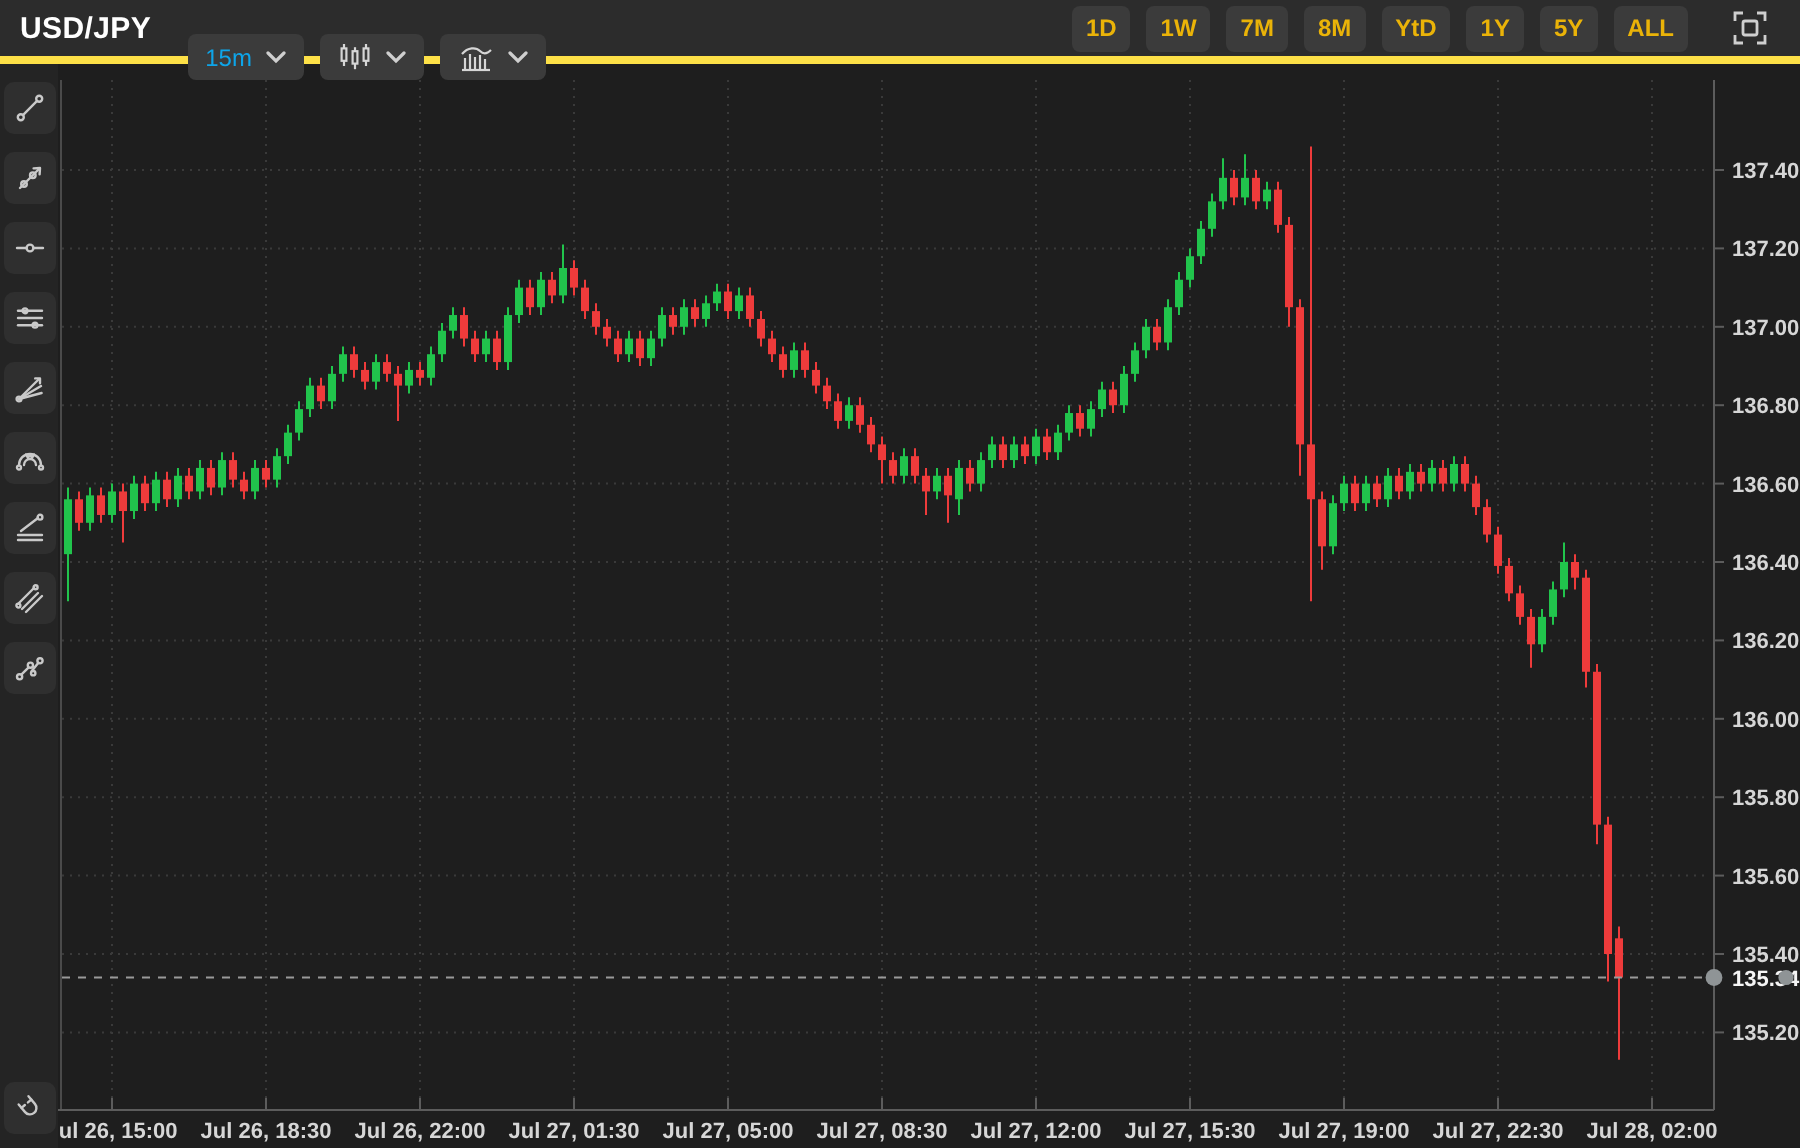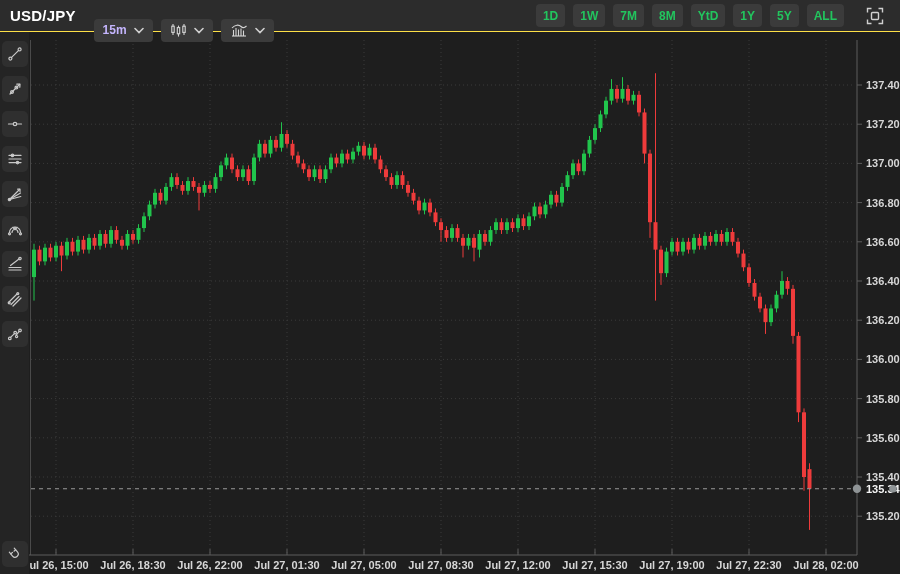--- a/index.html
+++ b/index.html
@@ -6,37 +6,37 @@
   html,body { width:900px; height:574px; overflow:hidden; }
   body {
     position:relative;
     background:#1e1e1e;
     font-family:"Liberation Sans", sans-serif;
     -webkit-font-smoothing:antialiased;
   }
   
   .topbar {
     position:absolute; top:0; left:0; width:900px; height:32px;
-    background:#2c2c2c; border-bottom:1px solid #fde047;
+    background:#2c2c2c; border-bottom:4px solid #fde047;
     display:flex; align-items:center; justify-content:space-between;
     padding:0 10px; z-index:5;
   }
   .topbar .left, .topbar .right { display:flex; align-items:center; gap:8px; }
   .symbol { font-size:15px; font-weight:700; color:#ffffff; letter-spacing:.2px; margin-right:10px; }
   .hbtn {
     display:inline-flex; align-items:center; gap:7px;
     background:#3b3b3b; border:none; border-radius:4px;
     height:23px; padding:0 9px; cursor:pointer;
-    color:#c4b5fd; font-family:inherit; font-size:12px; font-weight:700;margin-top:29px;
+    color:#0ea5e9; font-family:inherit; font-size:12px; font-weight:400;margin-top:29px;
   }
   .rbtn {
     display:inline-flex; align-items:center; justify-content:center;
     background:#3b3b3b; border:none; border-radius:4px;
     height:23px; min-width:28px; padding:0 7px; cursor:pointer;
-    color:#22c55e; font-family:inherit; font-size:12px; font-weight:700;
+    color:#eab308; font-family:inherit; font-size:12px; font-weight:700;
   }
   .iconbtn {
     display:inline-flex; align-items:center; justify-content:center;
     background:transparent; border:none; border-radius:4px;
     height:26px; width:30px; cursor:pointer; margin-left:8px;
   }
   .chev { display:inline-block; }
   
   .sidebar {
     position:absolute; top:32px; left:0; width:29px; height:542px;

